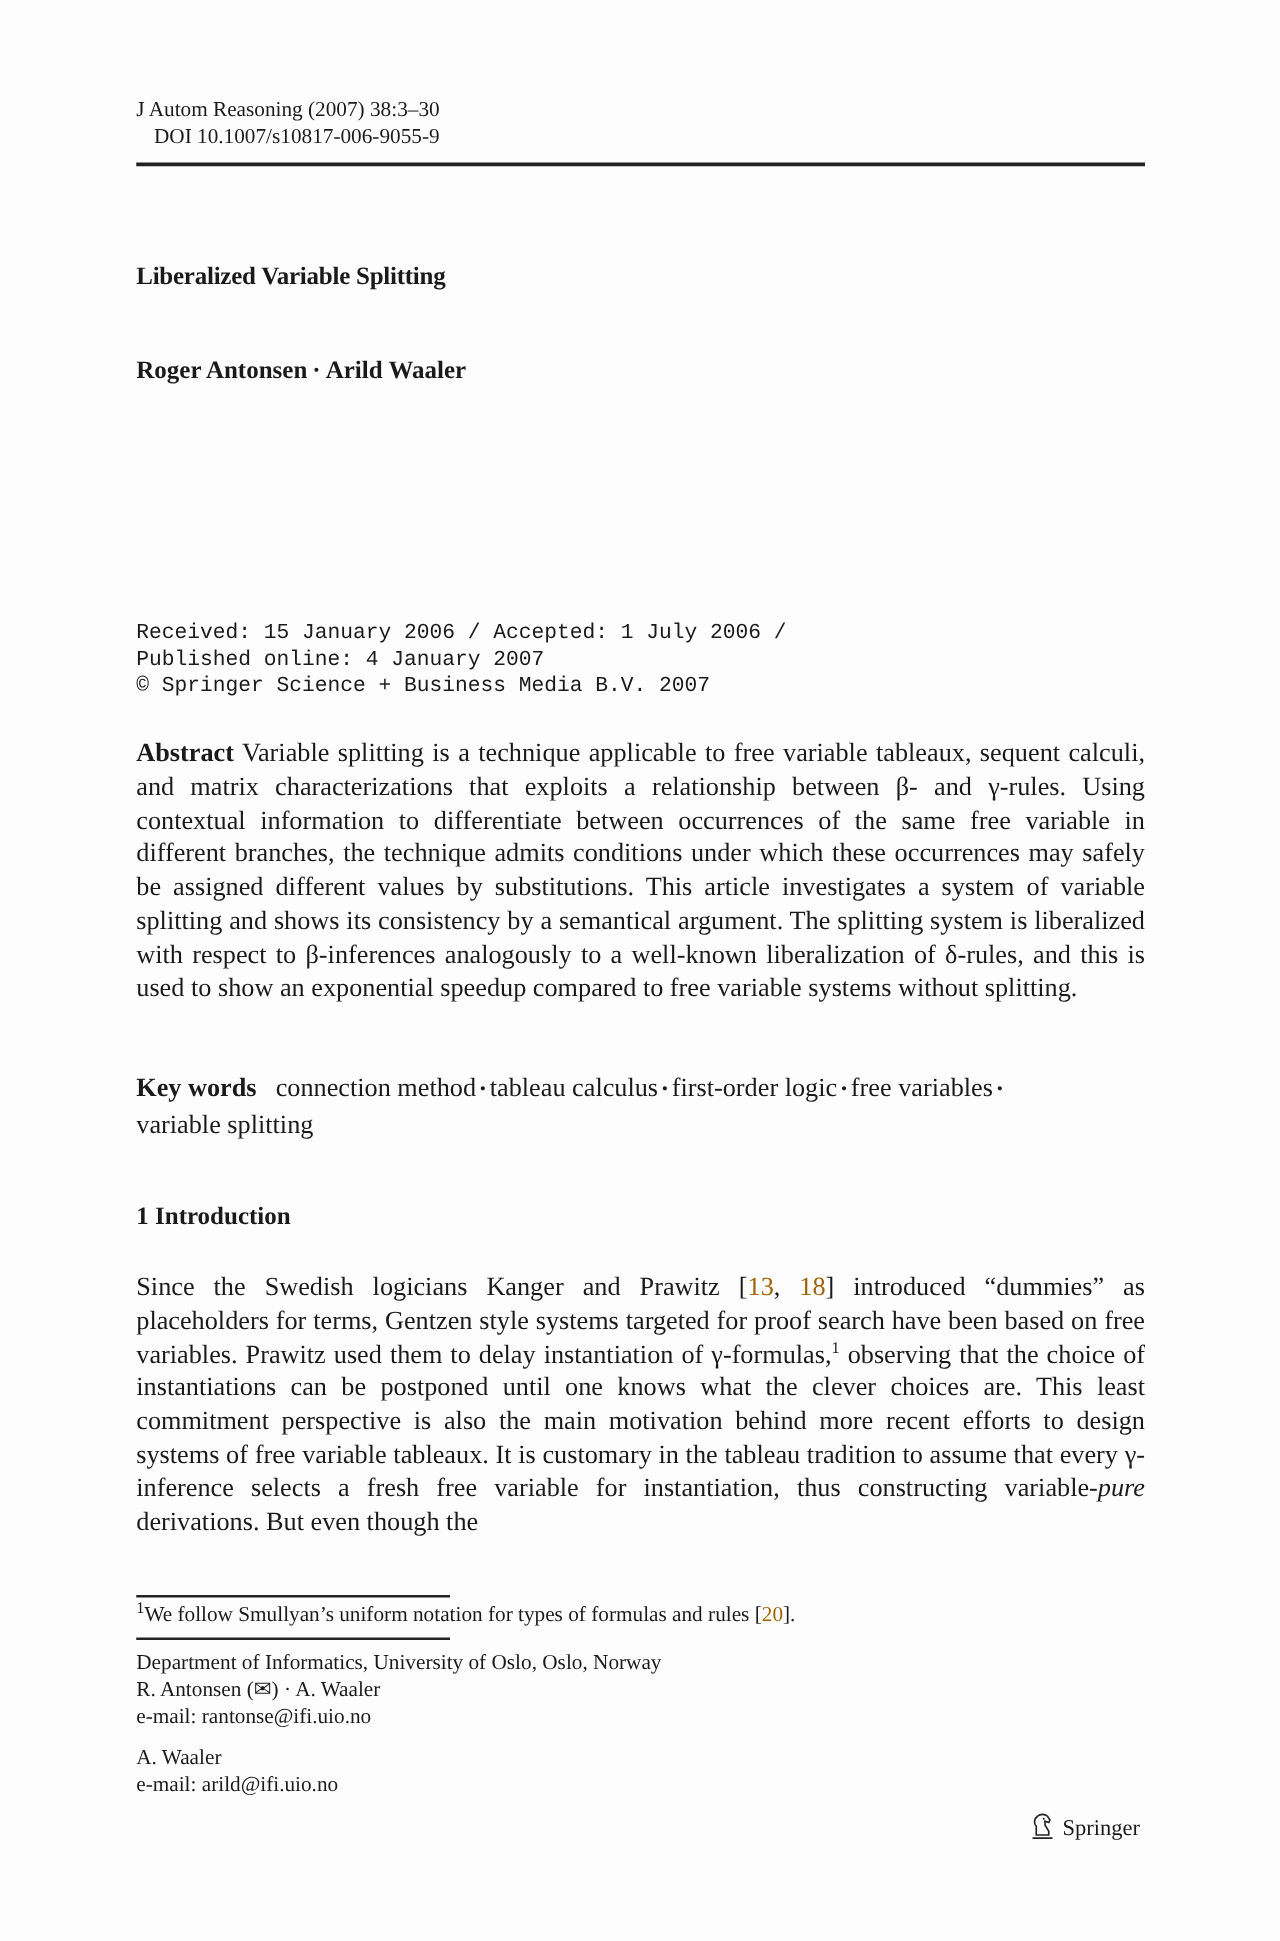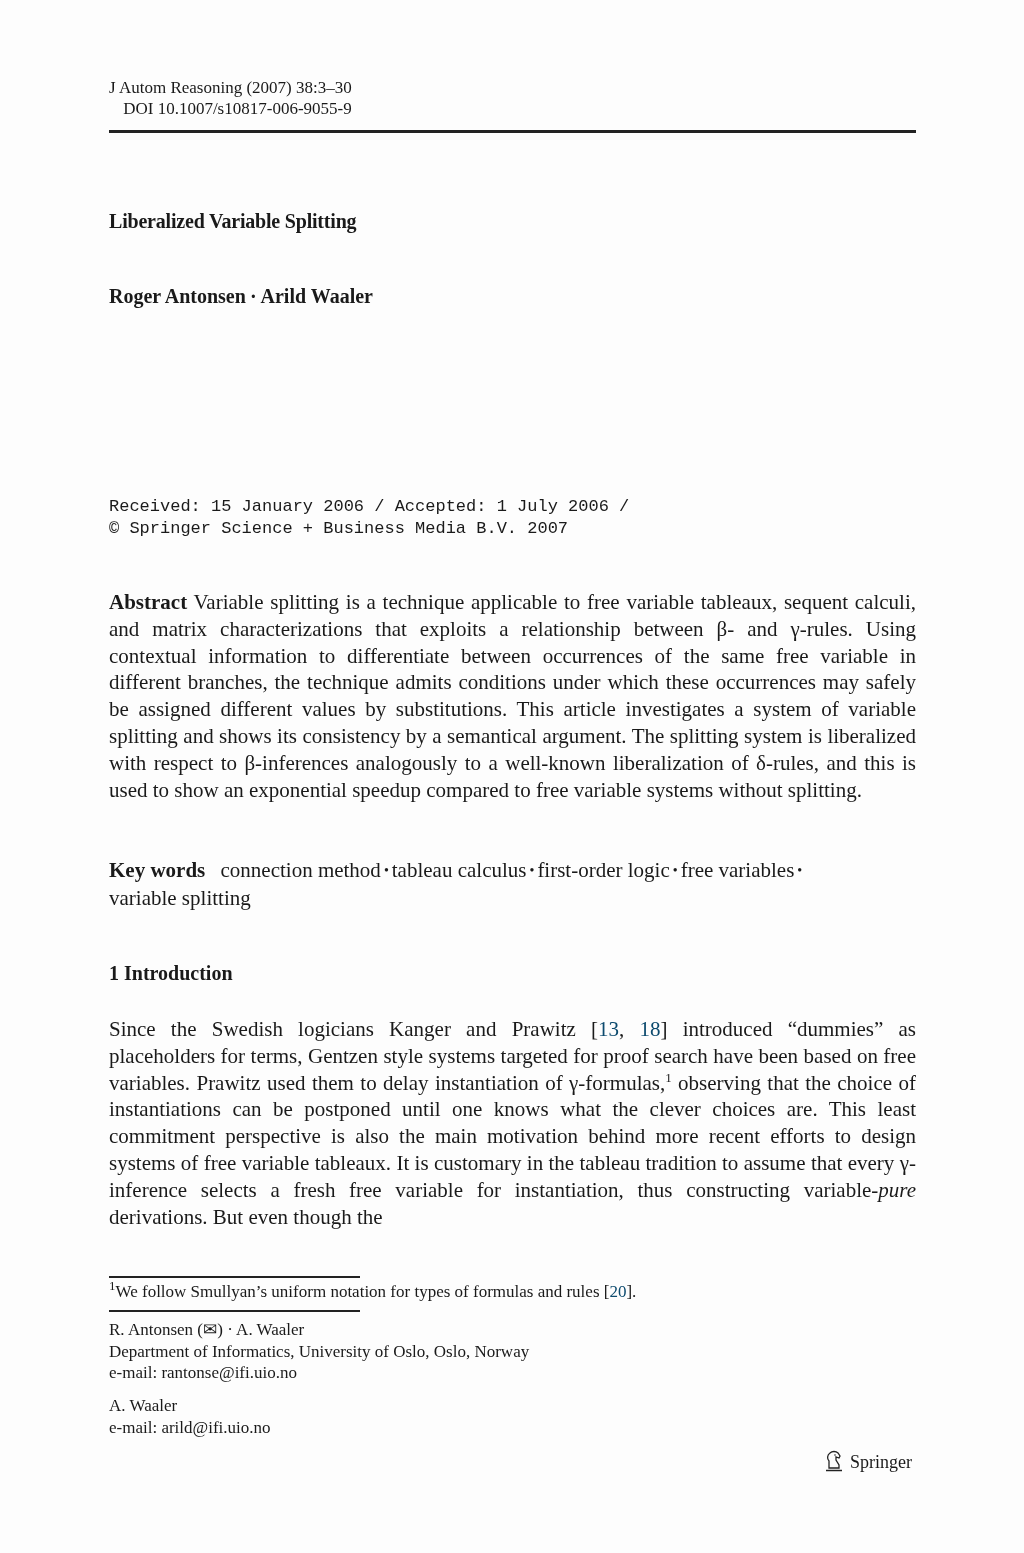--- a/index.html
+++ b/index.html
@@ -16,21 +16,21 @@
     .dates { left: 109px; top: 496px; font-size: 17px; line-height: 21.5px; font-family: Liberation Mono, monospace; }
     .block { left: 109px; width: 807px; font-size: 21px; line-height: 26.8px; text-align: justify; }
     .abstract { top: 589px; }
     .abstract b, .keywords b { font-weight: bold; }
     .keywords { top: 857px; }
     .keywords .kw-label { margin-right: 10px; }
     .kw-sep { padding: 0 3px; font-size: 14px; vertical-align: 2px; }
     .section { left: 109px; top: 962px; font-size: 20px; font-weight: bold; text-align: center; }
     .intro { top: 1016px; }
     .intro p { margin: 0; }
-    .cite { color: #0c4a6e; }
+    .cite { color: #a16207; }
     sup { font-size: 13px; line-height: 0; }
     .fn-rule1 { left: 109px; top: 1276px; width: 251px; height: 1.5px; background: #222; }
     .footnote { left: 109px; top: 1282px; font-size: 17px; }
     .fn-rule2 { left: 109px; top: 1310px; width: 251px; height: 1.5px; background: #222; }
     .affil { left: 109px; top: 1319px; font-size: 17px; line-height: 21.5px; }
     .affil2 { left: 109px; top: 1395px; font-size: 17px; line-height: 21.5px; }
     .springer { left: 823px; top: 1449px; font-size: 18px; display: flex; align-items: flex-end; gap: 5px; }
     .horse { width: 22px; height: 24px; }
   </style>
 </head>
@@ -43,20 +43,21 @@
 <div class="abs head-rule"></div>
 
 <div class="abs title">Liberalized Variable Splitting</div>
 
 <div class="abs authors">
   <span>Roger Antonsen</span><span class="dot">·</span><span>Arild Waaler</span>
 </div>
 
 <div class="abs dates">
   <div>Received: 15 January 2006 / Accepted: 1 July 2006 /</div>
+  <div>Published online: 4 January 2007</div>
   <div>© Springer Science + Business Media B.V. 2007</div>
 </div>
 
 <div class="abs block abstract">
   <b>Abstract</b>
   <span>Variable splitting is a technique applicable to free variable tableaux, sequent calculi, and matrix characterizations that exploits a relationship between β- and γ-rules. Using contextual information to differentiate between occurrences of the same free variable in different branches, the technique admits conditions under which these occurrences may safely be assigned different values by substitutions. This article investigates a system of variable splitting and shows its consistency by a semantical argument. The splitting system is liberalized with respect to β-inferences analogously to a well-known liberalization of δ-rules, and this is used to show an exponential speedup compared to free variable systems without splitting.</span>
 </div>
 
 <div class="abs block keywords">
   <b class="kw-label">Key words</b>
@@ -70,22 +71,22 @@
   <p><span>Since the Swedish logicians Kanger and Prawitz [</span><a class="cite">13</a><span>, </span><a class="cite">18</a><span>] introduced “dummies” as placeholders for terms, Gentzen style systems targeted for proof search have been based on free variables. Prawitz used them to delay instantiation of γ-formulas,</span><sup>1</sup><span> observing that the choice of instantiations can be postponed until one knows what the clever choices are. This least commitment perspective is also the main motivation behind more recent efforts to design systems of free variable tableaux. It is customary in the tableau tradition to assume that every γ-inference selects a fresh free variable for instantiation, thus constructing variable-</span><i>pure</i><span> derivations. But even though the</span></p>
 </div>
 
 <div class="abs fn-rule1"></div>
 <div class="abs footnote">
   <sup>1</sup><span>We follow Smullyan’s uniform notation for types of formulas and rules [</span><a class="cite">20</a><span>].</span>
 </div>
 <div class="abs fn-rule2"></div>
 
 <div class="abs affil">
+  <div>Department of Informatics, University of Oslo, Oslo, Norway</div>
   <div>R. Antonsen (✉) · A. Waaler</div>
-  <div>Department of Informatics, University of Oslo, Oslo, Norway</div>
   <div>e-mail: rantonse@ifi.uio.no</div>
 </div>
 <div class="abs affil2">
   <div>A. Waaler</div>
   <div>e-mail: arild@ifi.uio.no</div>
 </div>
 
 <div class="abs springer">
   <svg class="horse" viewBox="0 0 22 24">
     <path d="M6 19 L6 12 C4 10 4 6 7 4 C9 2 13 2 15 4 L17 7 L16 9 L13 8 L13 11 L16 16 L16 19 Z" fill="none" stroke="#222" stroke-width="1.3"></path>

